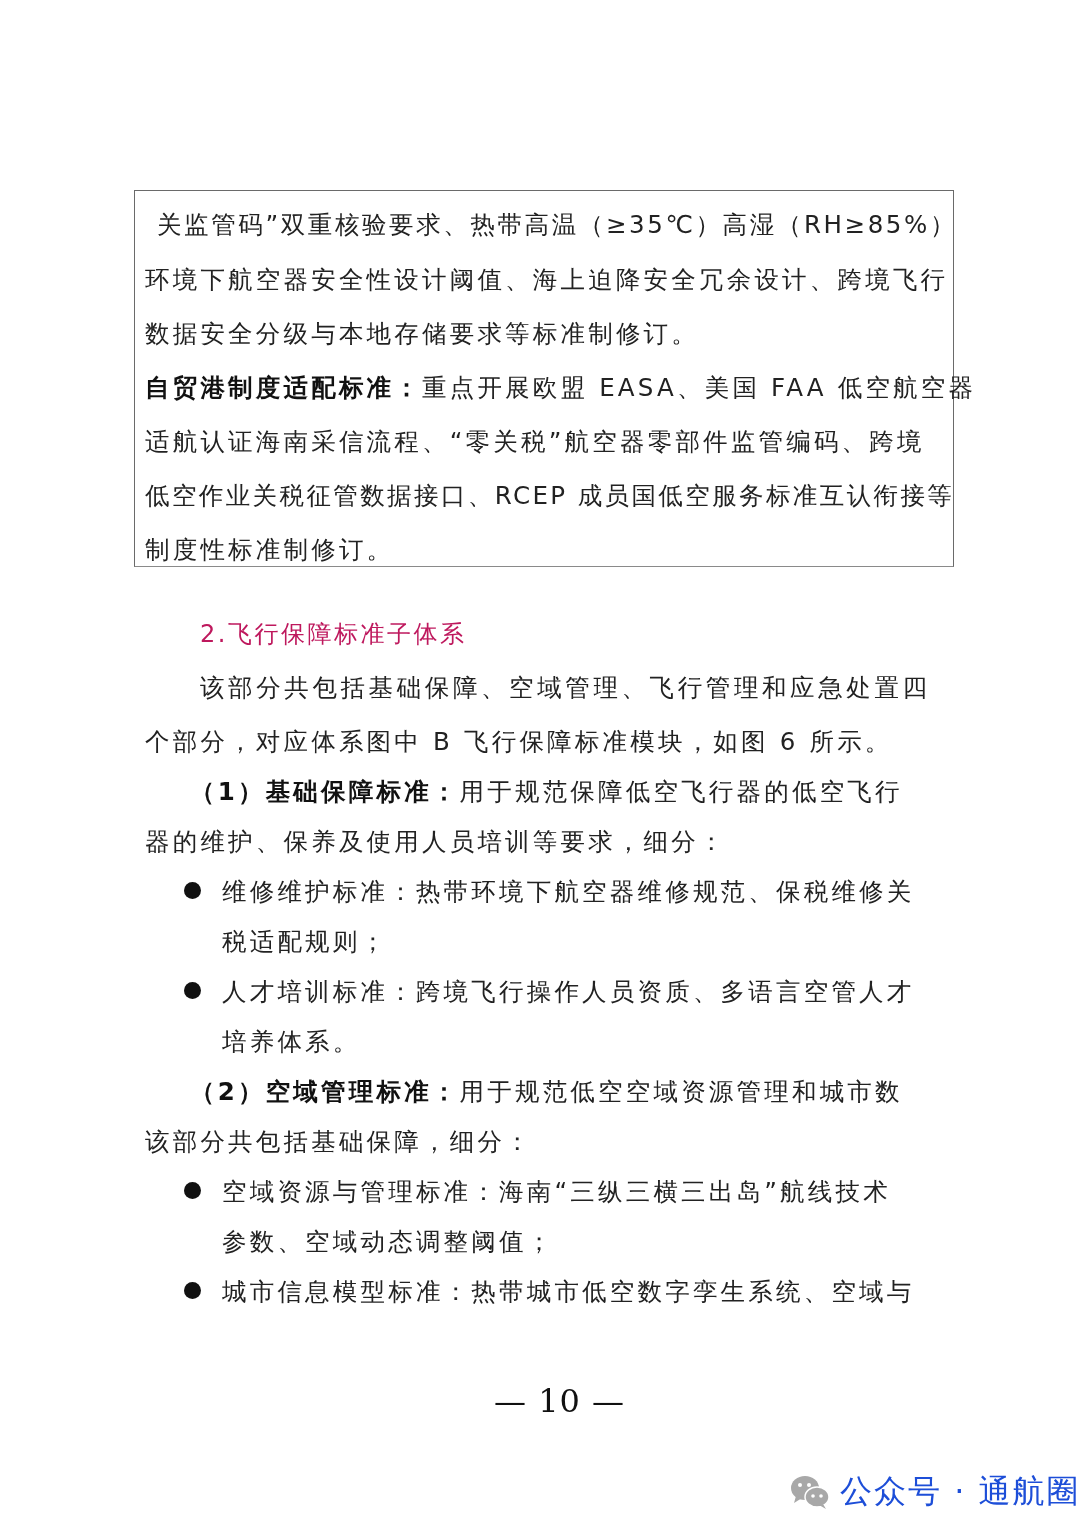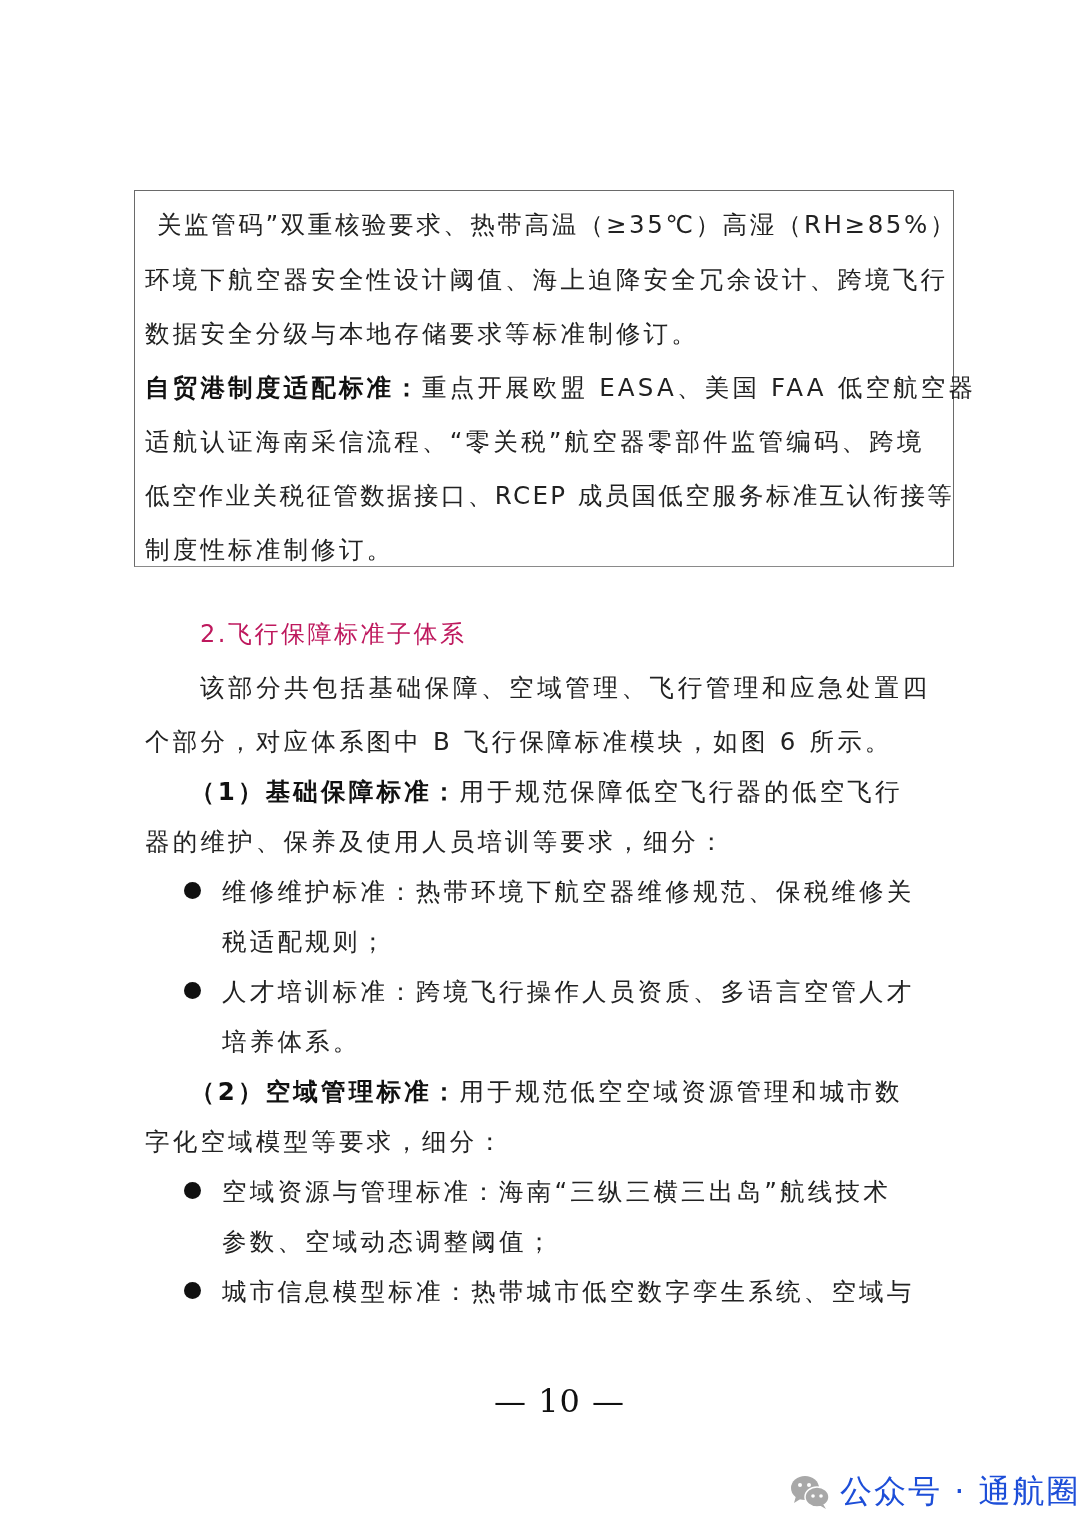--- a/index.html
+++ b/index.html
@@ -65,21 +65,21 @@
   <div class="line" style="left:222px; top:876px;">维修维护标准：热带环境下航空器维修规范、保税维修关</div>
   <div class="line" style="left:222px; top:926px;">税适配规则；</div>
 
   <div class="bullet" style="left:184px; top:982px;"></div>
   <div class="line" style="left:222px; top:976px;">人才培训标准：跨境飞行操作人员资质、多语言空管人才</div>
   <div class="line" style="left:222px; top:1026px;">培养体系。</div>
 
   <div class="line" style="left:190px; top:1076px;">
     <span class="bold">（2）空域管理标准：</span><span>用于规范低空空域资源管理和城市数</span>
   </div>
-  <div class="line" style="left:145px; top:1126px;">字化空域模型等要求，细分：</div>
+  <div class="line" style="left:145px; top:1126px;">该部分共包括基础保障，细分：</div>
 
   <div class="bullet" style="left:184px; top:1182px;"></div>
   <div class="line" style="left:222px; top:1176px;">空域资源与管理标准：海南“三纵三横三出岛”航线技术</div>
   <div class="line" style="left:222px; top:1226px;">参数、空域动态调整阈值；</div>
 
   <div class="bullet" style="left:184px; top:1282px;"></div>
   <div class="line" style="left:222px; top:1276px;">城市信息模型标准：热带城市低空数字孪生系统、空域与</div>
 
   <div class="pagenum">— 10 —</div>
 

